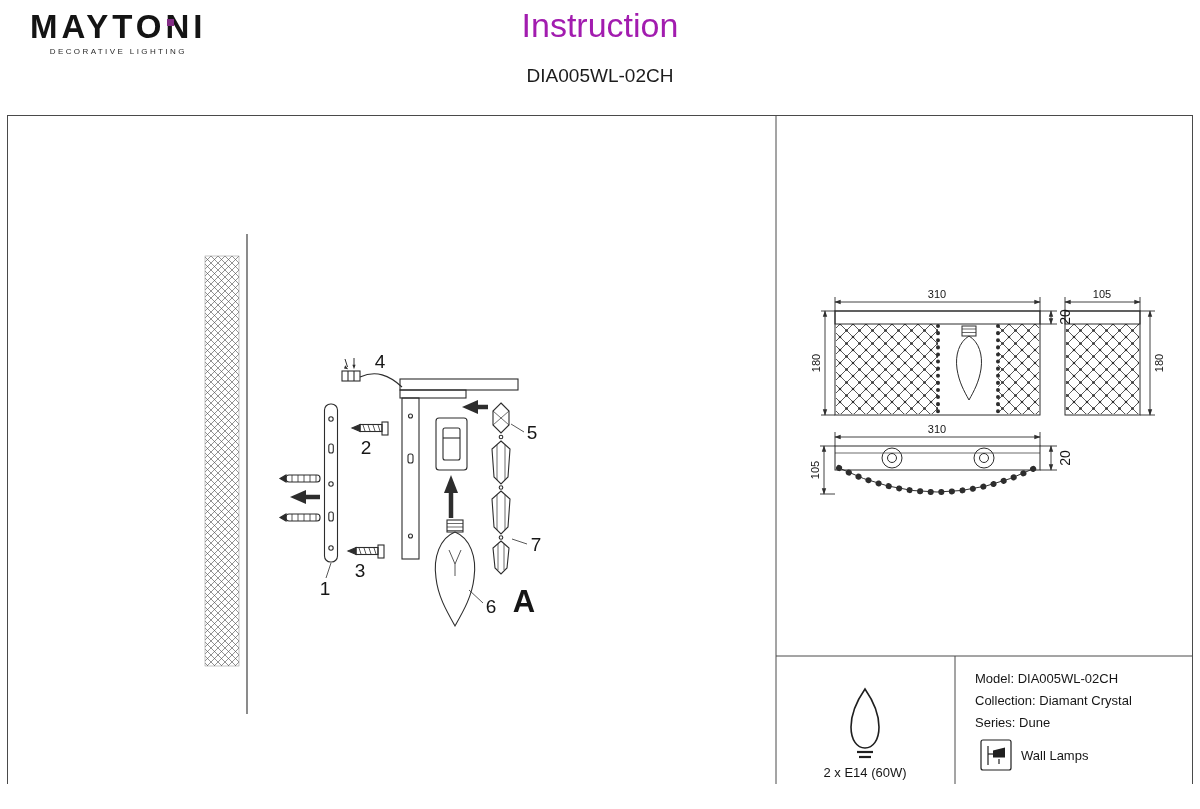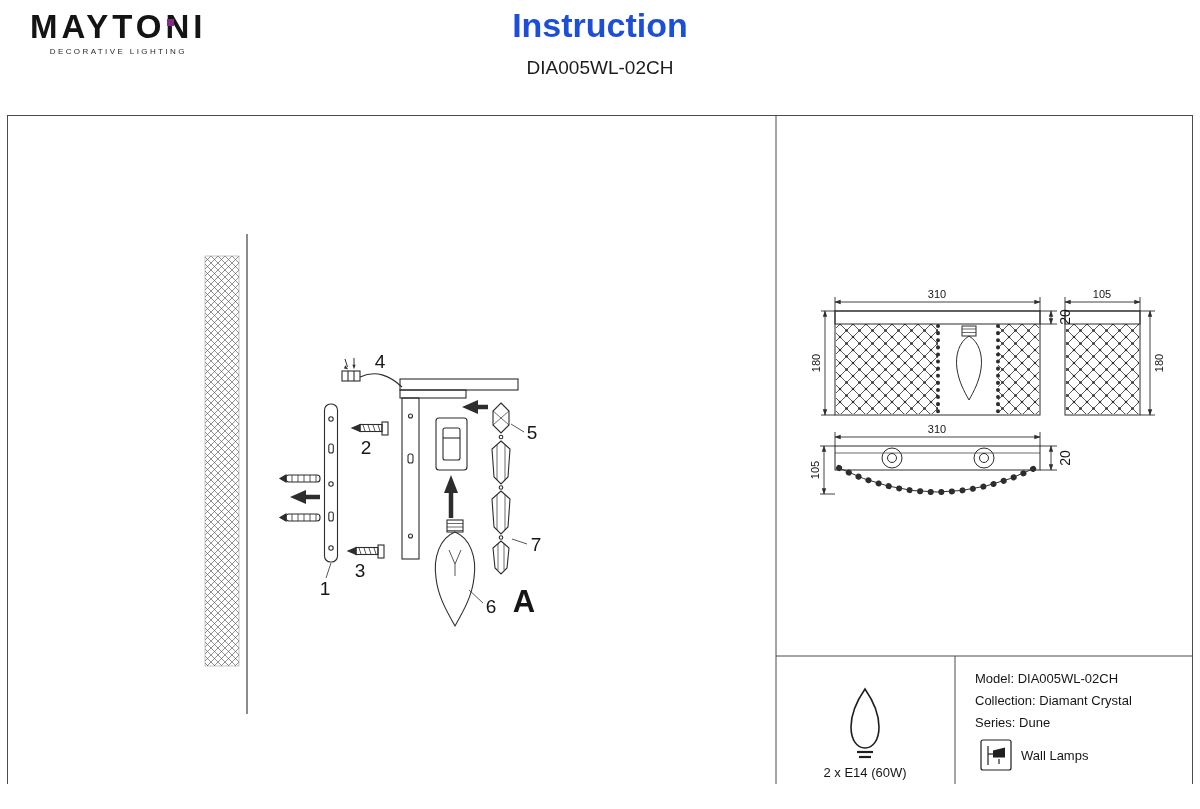--- a/index.html
+++ b/index.html
@@ -4,22 +4,22 @@
 <style>
   html,body{margin:0;padding:0;background:#ffffff;}
   .page{position:relative;width:1200px;height:784px;background:#fff;font-family:"Liberation Sans",sans-serif;overflow:hidden;}
 
   
   .logo{position:absolute;left:30px;top:10px;}
   .logo-name{font-size:33px;font-weight:700;letter-spacing:4px;color:#141414;line-height:1;position:relative;}
   .logo-dot{position:absolute;top:9px;right:33px;width:7px;height:7px;}
   .logo-tagline{font-size:8px;letter-spacing:2.4px;color:#2b2b2b;text-align:center;margin-top:4px;}
   .title-block{position:absolute;left:0;top:6px;width:100%;text-align:center;}
-  .title{font-size:34px;font-weight:700;color:#1d4ed8;}
-  .model{font-size:19px;color:#1c1c1c;margin-top:12px;}
+  .title{font-size:34px;font-weight:400;color:#a21caf;}
+  .model{font-size:19px;color:#1c1c1c;margin-top:20px;}
 
   
   .sheet{position:absolute;left:7px;top:115px;width:1184px;height:683px;border:1px solid #4a4a4a;background:#fff;}
   .sheet svg{position:absolute;left:0;top:0;display:block;}
 
   text{font-family:"Liberation Sans",sans-serif;fill:#161616;stroke:none;}
   .num{font-size:19px;}
   .letterA{font-size:31px;font-weight:700;}
   .dim{font-size:11px;}
   .dim20{font-size:14px;}

